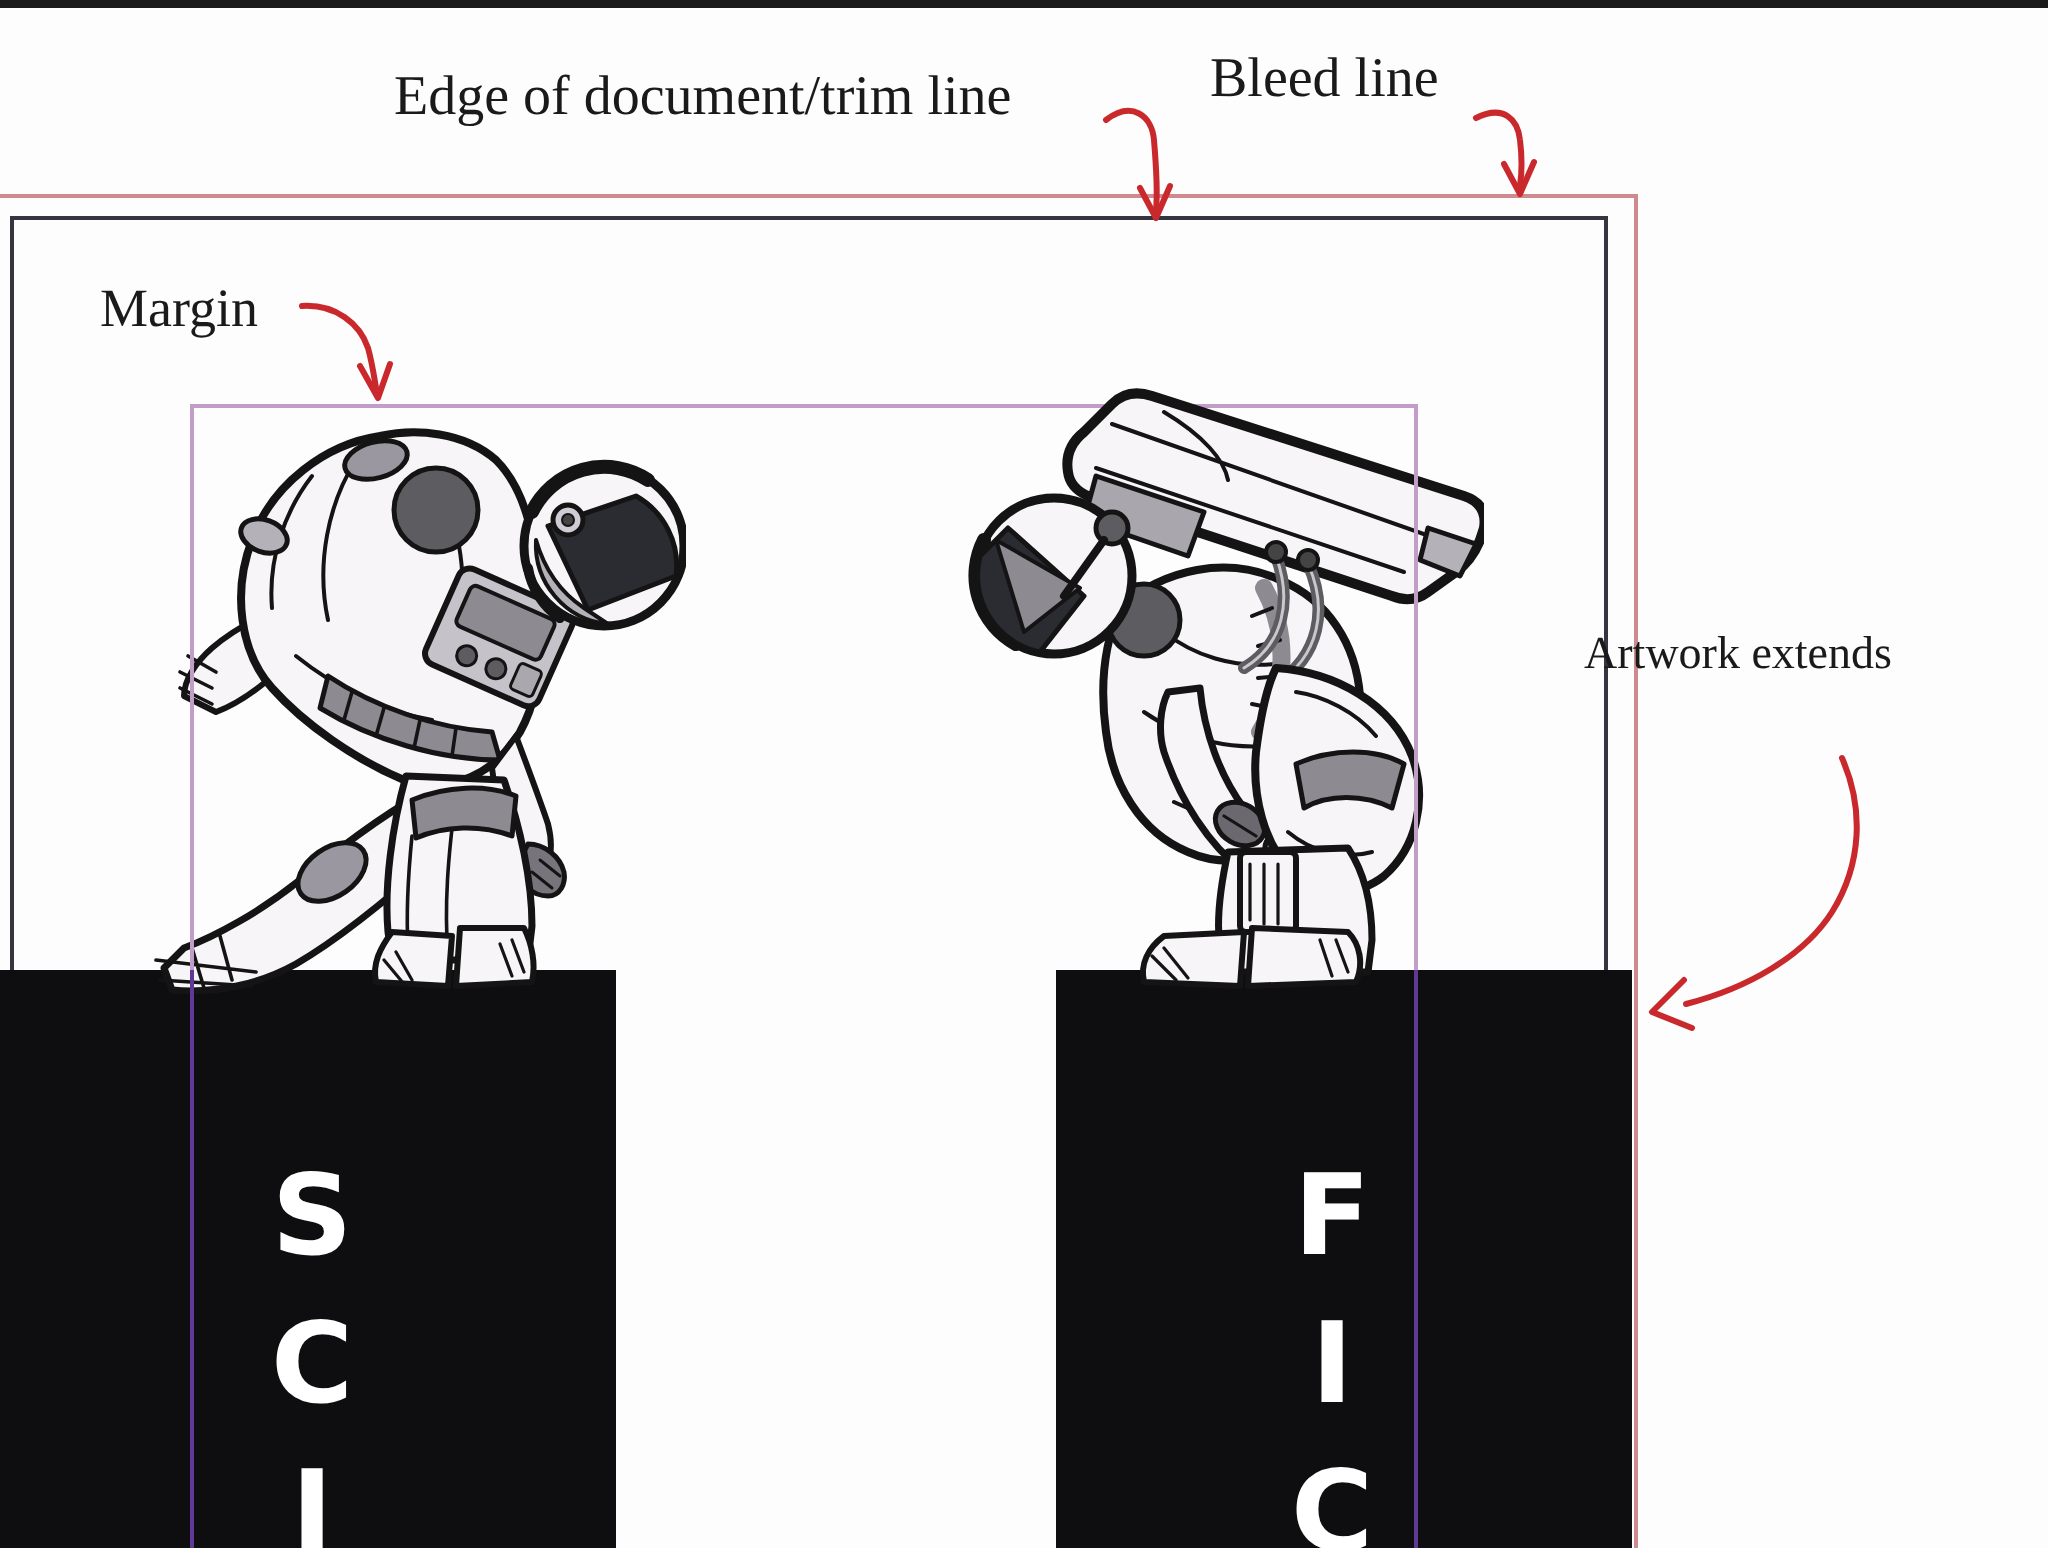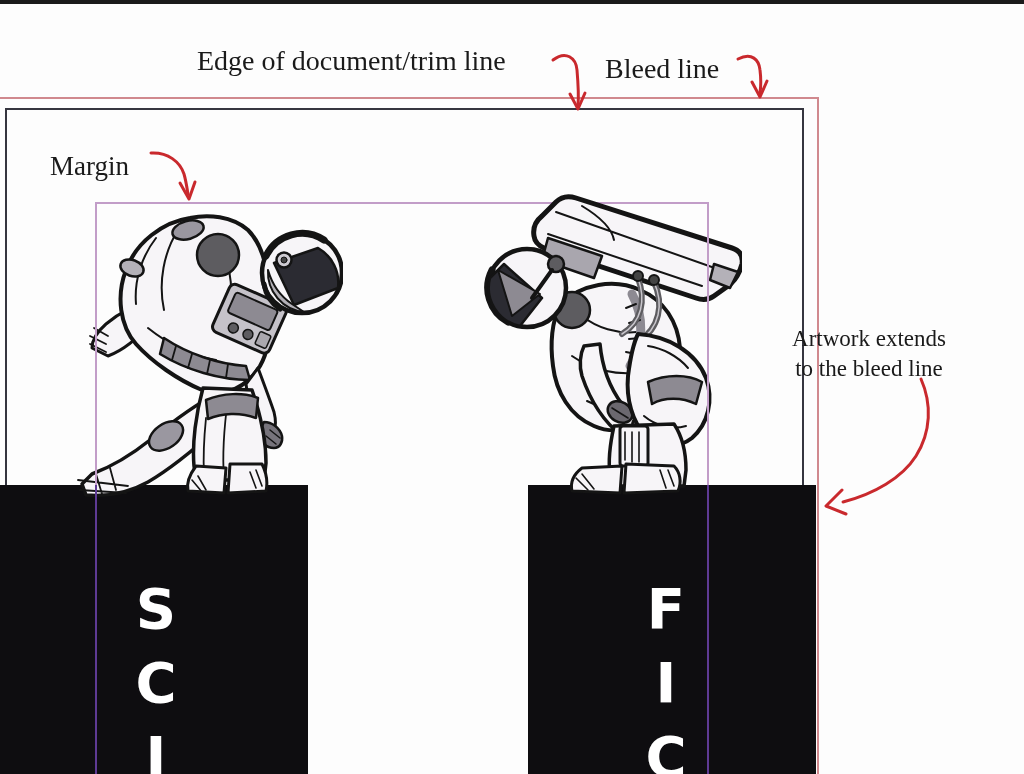--- a/index.html
+++ b/index.html
@@ -20,23 +20,23 @@
   #top-bar{left:0;top:0;width:1024px;height:4px;background:#1b1b1b;z-index:6;}
   #bleed-box{left:-40px;top:97px;width:855px;height:820px;border:2px solid var(--bleed);z-index:2;}
   #trim-box{left:5px;top:108px;width:795px;height:790px;border:2px solid var(--trim);z-index:2;}
   #margin-box{left:95px;top:202px;width:613px;height:700px;border-top:2px solid var(--margin-light);z-index:2;}
   #art-left{left:0;top:485px;width:308px;height:289px;background:var(--art-black);z-index:3;}
   #art-right{left:528px;top:485px;width:288px;height:289px;background:var(--art-black);z-index:3;}
   .margin-vert{top:202px;width:2px;height:572px;z-index:5;
     background:linear-gradient(180deg,var(--margin-light) 0 49.5%,var(--margin-dark) 49.5% 100%);}
   #margin-vert-left{left:95px;}
   #margin-vert-right{left:707px;}
-  .label{z-index:7;white-space:nowrap;margin-top:12px;}
+  .label{z-index:7;white-space:nowrap;}
   #label-trim{left:197px;top:33px;font-size:28px;}
-  #label-bleed{left:605px;top:41px;font-size:28px;}
+  #label-bleed{left:605px;top:24px;font-size:28px;}
   #label-margin{left:50px;top:139px;font-size:27px;text-align:center;}
   #label-artwork{left:774px;top:312px;width:190px;font-size:23px;line-height:30px;text-align:center;white-space:normal;}
   .letter-col{display:flex;flex-direction:column;align-items:center;z-index:4;
     font-family:"DejaVu Sans", sans-serif;font-weight:900;color:#ffffff;}
   #letters-left{left:124px;top:572px;width:64px;}
   #letters-right{left:634px;top:572px;width:64px;}
   .letter{height:74px;line-height:74px;font-size:56px;}
   #arrows{left:0;top:0;width:1024px;height:774px;z-index:8;pointer-events:none;}
   .astro{z-index:4;}
   #astro-left{left:68px;top:208px;}
@@ -177,16 +177,15 @@
       <path d="M921,379 C932,404 931,432 916,456 C902,478 874,494 843,502" stroke="#c9292d"></path>
       <path d="M842,490 L826,506 L846,514" stroke="#c9292d"></path>
     </g>
   </svg>
 
   <div class="abs label" id="label-trim">Edge of document/trim line</div>
   <div class="abs label" id="label-bleed">Bleed line</div>
   <div class="abs label" id="label-margin">Margin</div>
   <div class="abs label" id="label-artwork">
     <span>Artwork extends</span><br>
-    <span>to the bleed line</span>
   </div>
 
 </div>
 
 </body></html>

